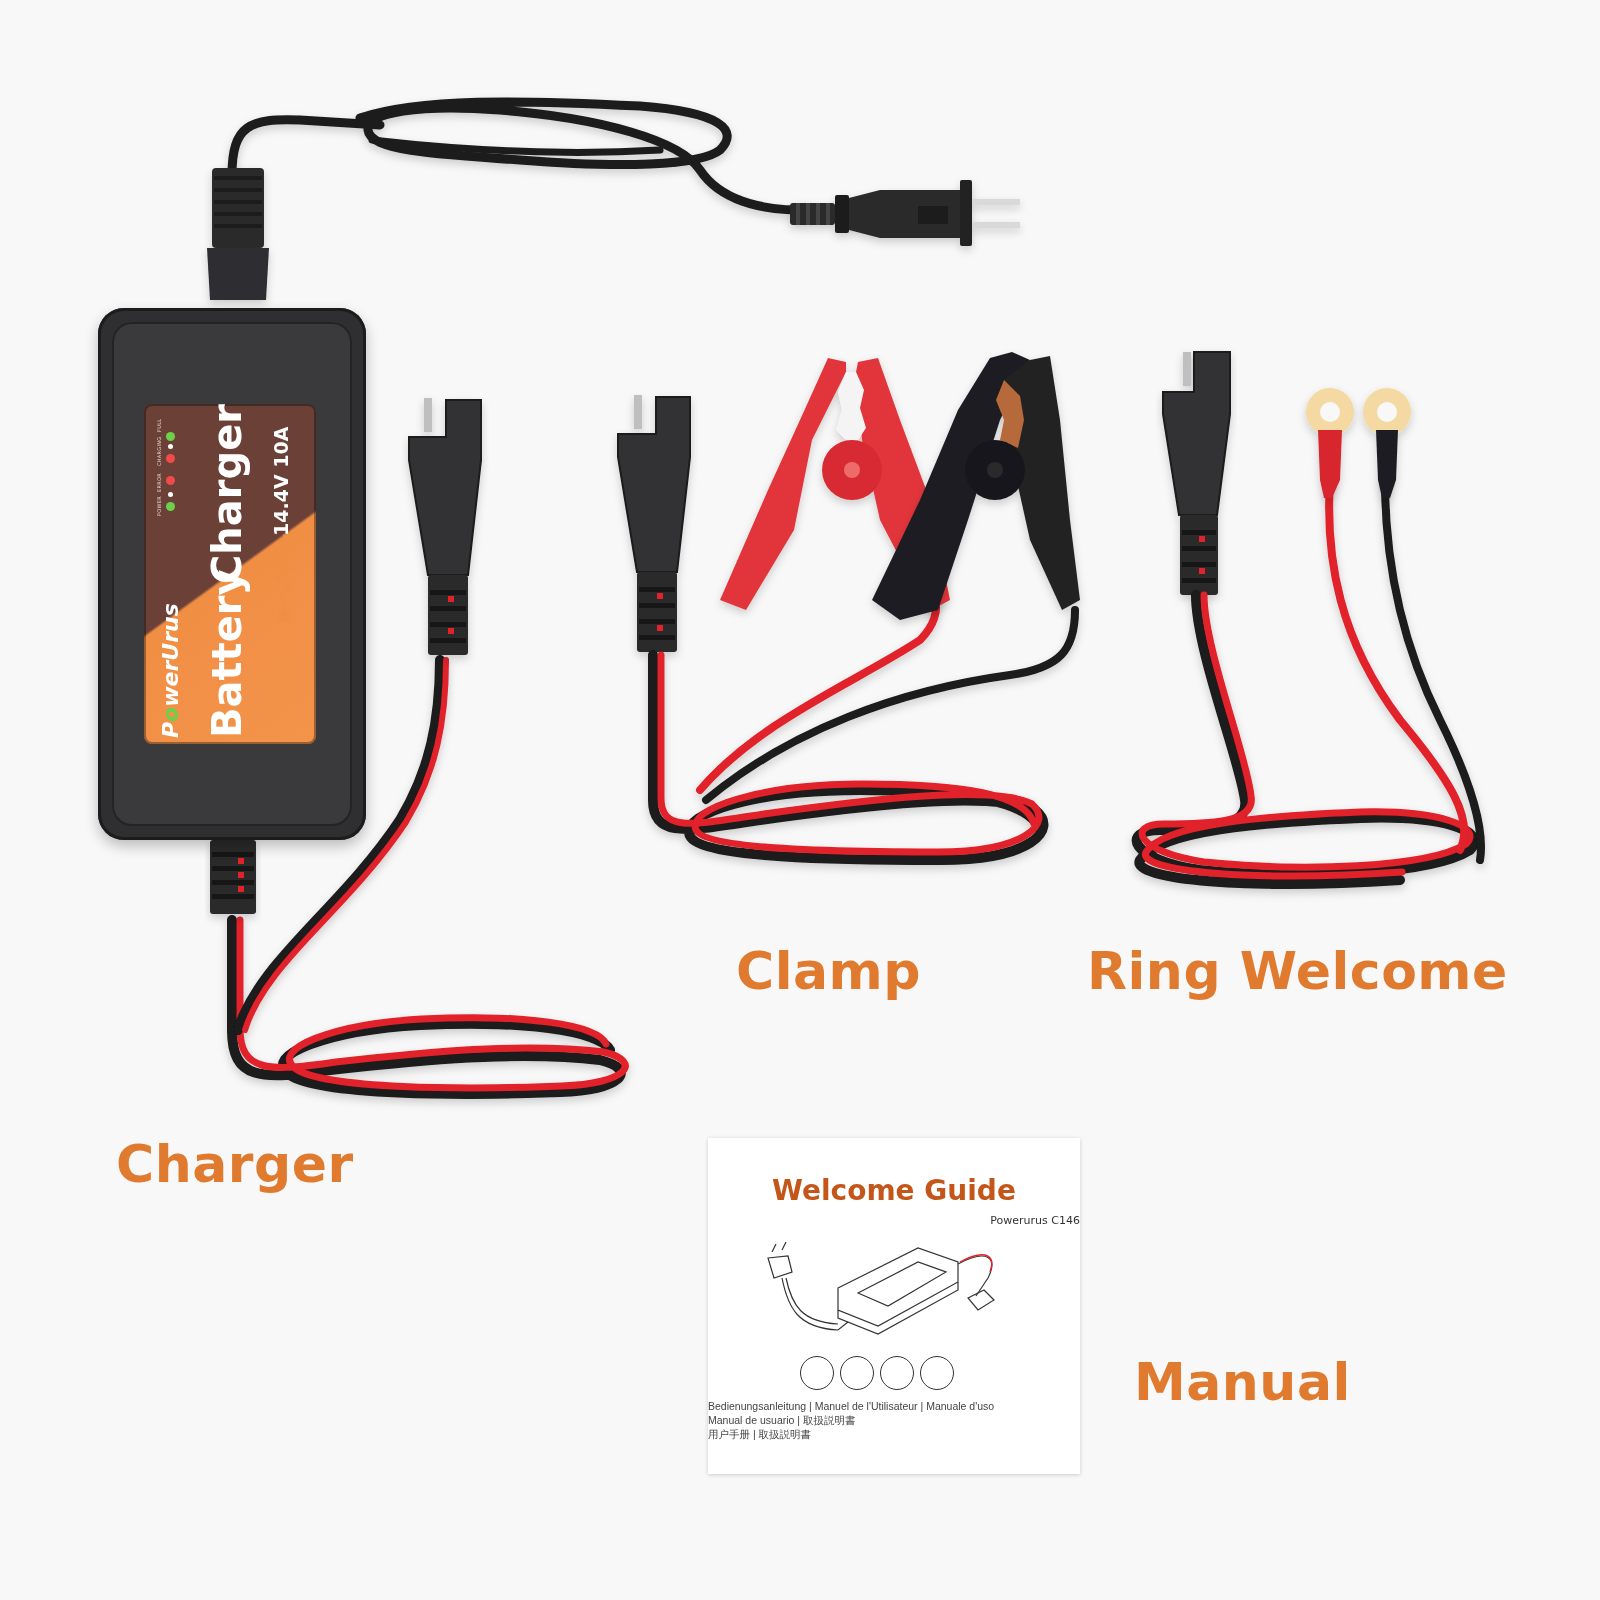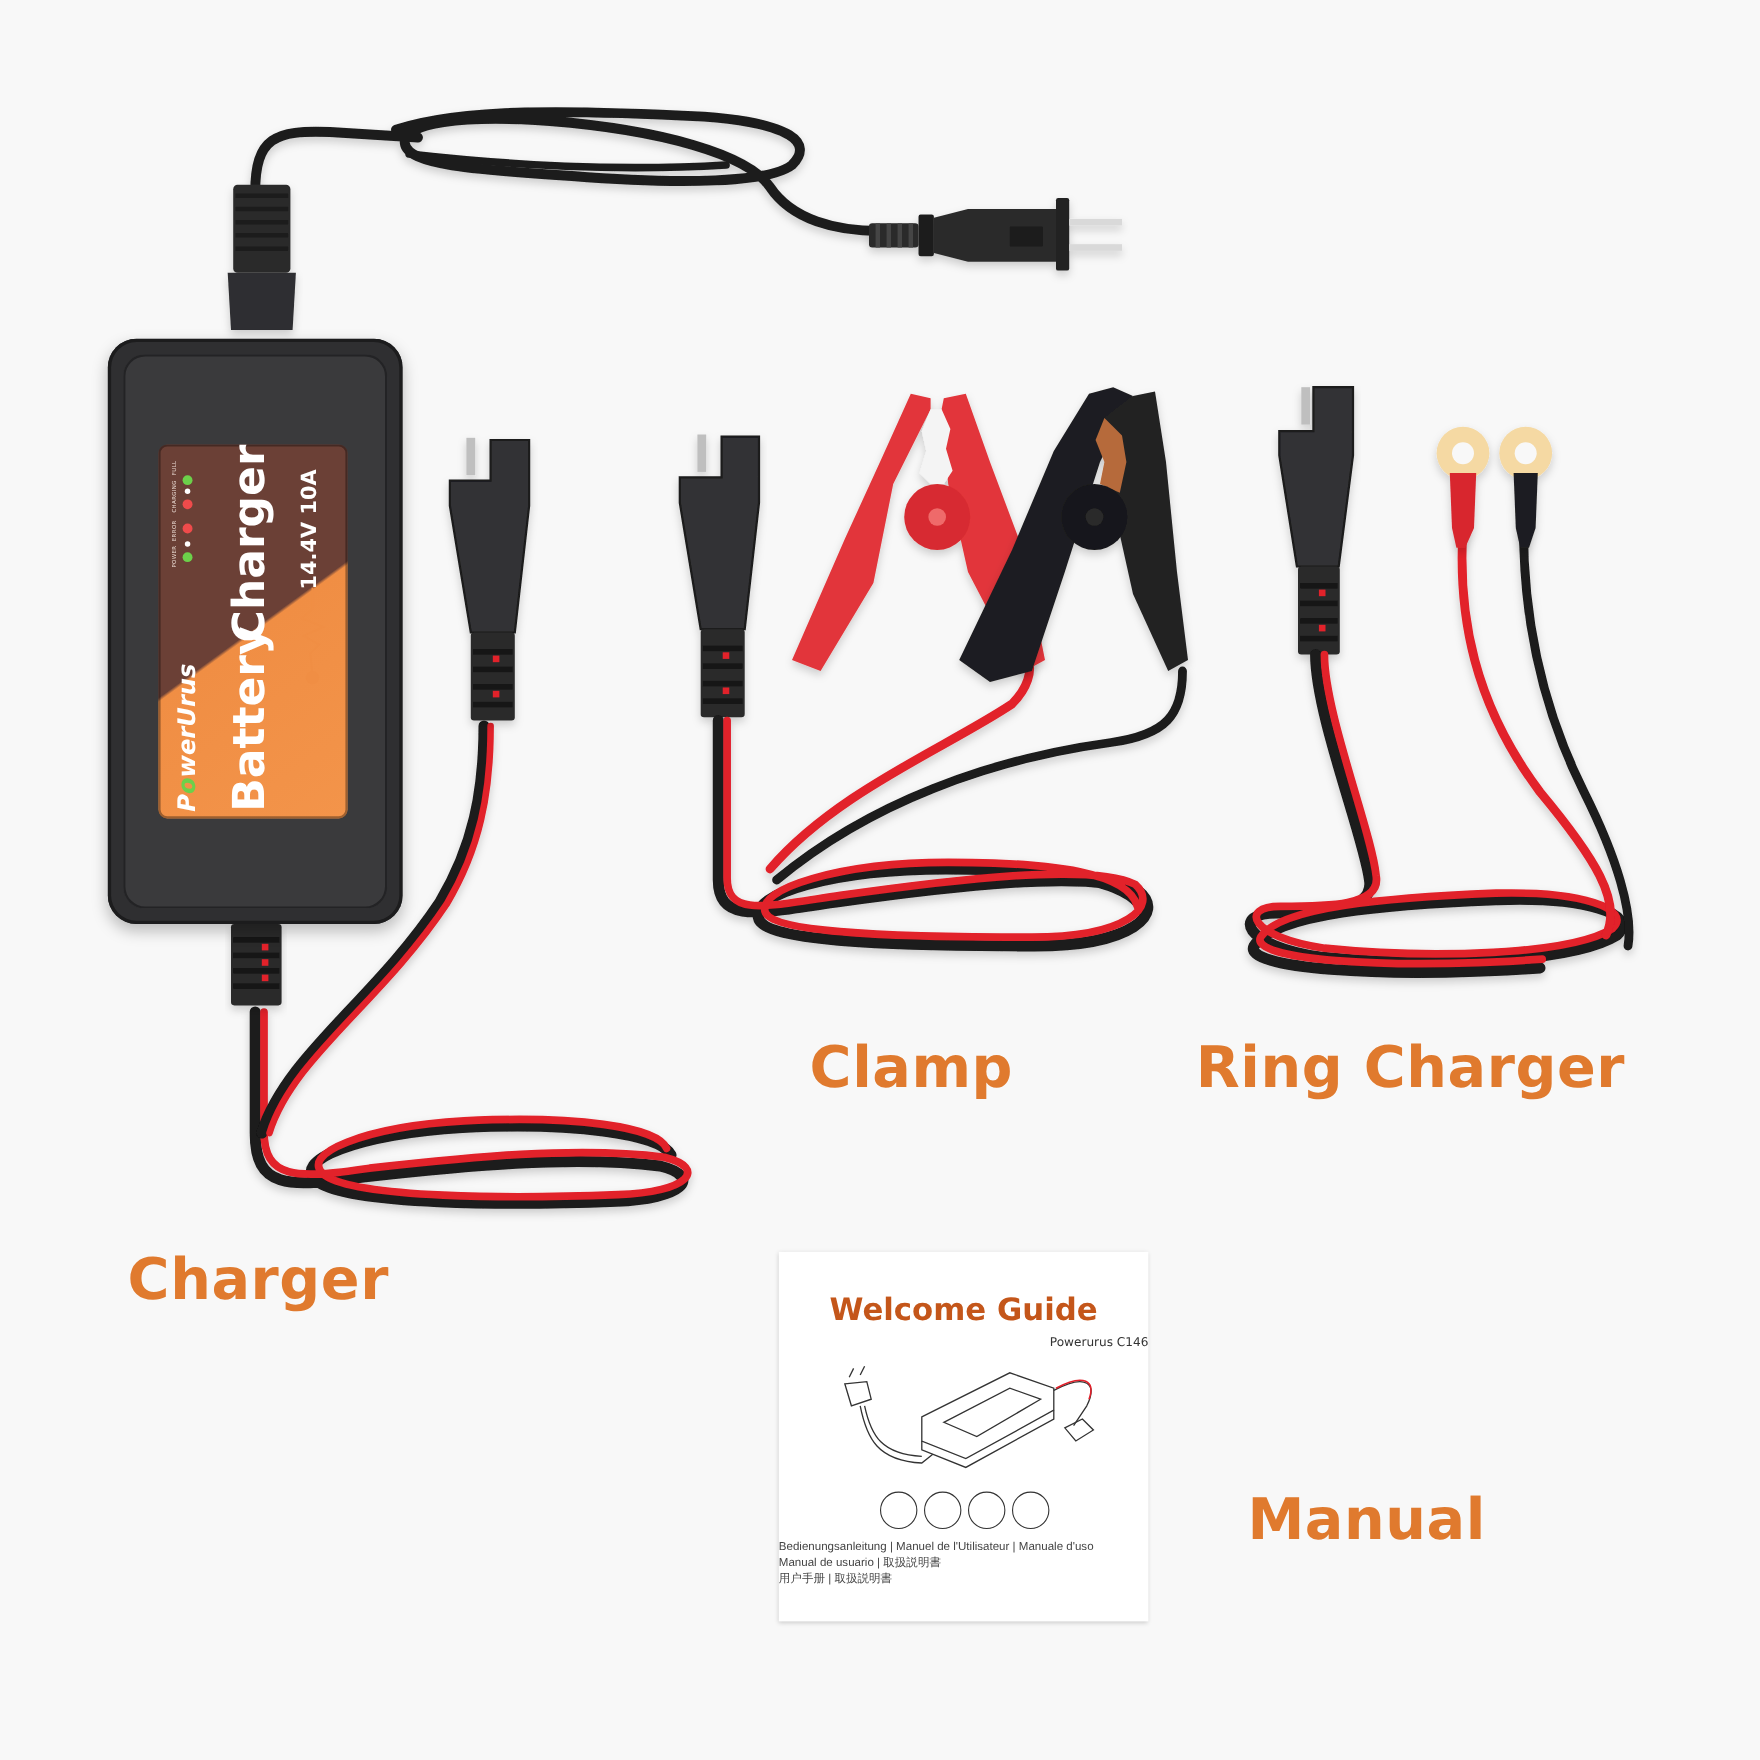--- a/index.html
+++ b/index.html
@@ -39,21 +39,21 @@
   .brand .o { color: #6cd04a; }
   .big { color: #ffffff; font-weight: 700; font-size: 40px; font-family: "DejaVu Sans", sans-serif; }
   .spec { color: #ffffff; font-weight: 700; font-size: 19px; font-family: "DejaVu Sans", sans-serif; }
   .led-label { color: #e8d8d0; font-size: 5px; font-family: "DejaVu Sans", sans-serif; letter-spacing: 0.3px; }
   .led { position: absolute; width: 9px; height: 9px; border-radius: 50%; }
   .dot { position: absolute; width: 5px; height: 5px; border-radius: 50%; background: #fff; }
 
   
   .manual {
     position: absolute; left: 708px; top: 1138px; width: 336px; height: 336px;
-    background: #ffffff; box-shadow: 0 1px 4px rgba(0,0,0,0.18);
+    background: #ffffff; box-shadow: 0 1px 4px rgba(0,0,0,0.18); padding-left: 36px;
   }
   .manual-title {
     position: absolute; left: 0; right: 0; top: 36px; text-align: center;
     color: #c4561a; font-weight: 700; font-size: 28px; font-family: "DejaVu Sans", sans-serif;
   }
   .manual-sub {
     position: absolute; left: 0; right: 0; top: 76px; text-align: right;
     color: #333; font-size: 11px; font-family: "DejaVu Sans", sans-serif;
   }
   .manual-lang {
@@ -243,21 +243,21 @@
     <div class="rot spec" style="left:126px; top:132px;">14.4V  10A</div>
     <svg style="position:absolute; left:120px; top:130px;" width="40" height="90">
       <path d="M20 0 L20 20 L10 28 L30 36 L12 44 L26 52 L18 60 L20 78" fill="none" stroke="#f08e44" stroke-width="1.5"></path>
       <circle cx="20" cy="82" r="6" fill="#f08e44"></circle>
     </svg>
   </div>
 </div>
 
 <div class="label" style="left:116px; top:1118px;">Charger</div>
 <div class="label" style="left:736px; top:925px;">Clamp</div>
-<div class="label" style="left:1087px; top:925px;">Ring Charger</div>
+<div class="label" style="left:1087px; top:925px;">Ring Welcome</div>
 <div class="label" style="left:1134px; top:1336px;">Manual</div>
 
 <div class="manual">
   <div class="manual-title">Welcome Guide</div>
   <div class="manual-sub">Powerurus C146</div>
   <svg style="position:absolute; left:40px; top:100px;" width="260" height="110">
     <g fill="none" stroke="#333" stroke-width="1.2">
       <path d="M20 20 L40 18 L44 34 L26 40 Z"></path>
       <path d="M24 14 L28 6 M34 12 L38 4"></path>
       <path d="M34 40 C40 70 50 90 90 92 L100 84"></path>

